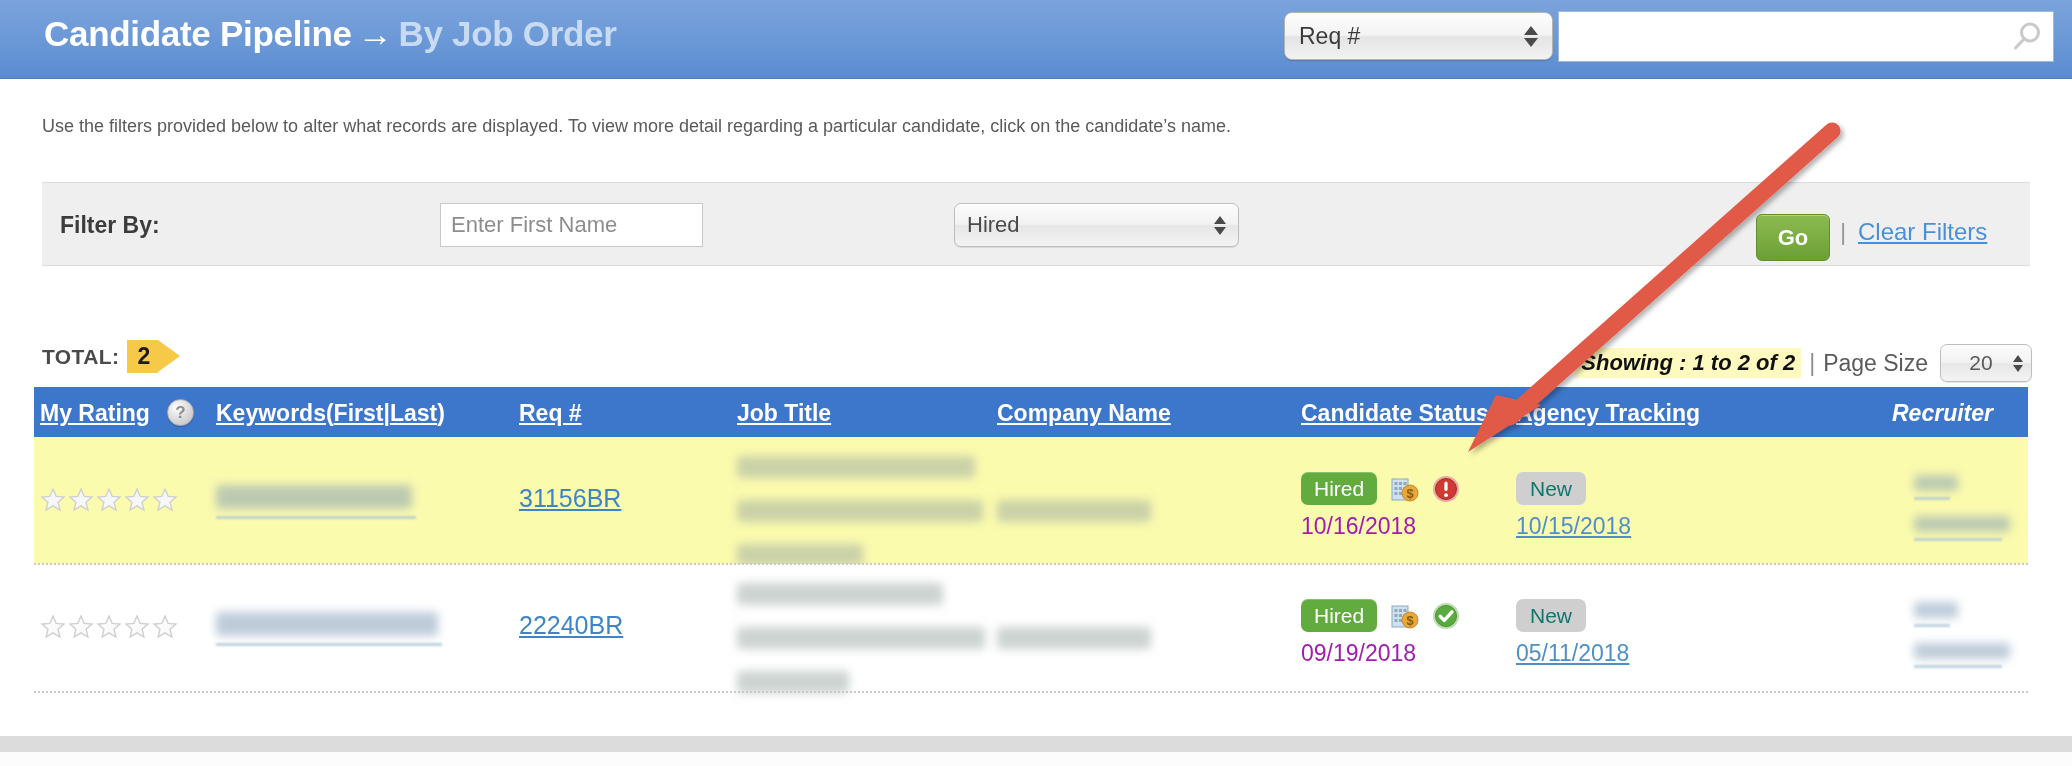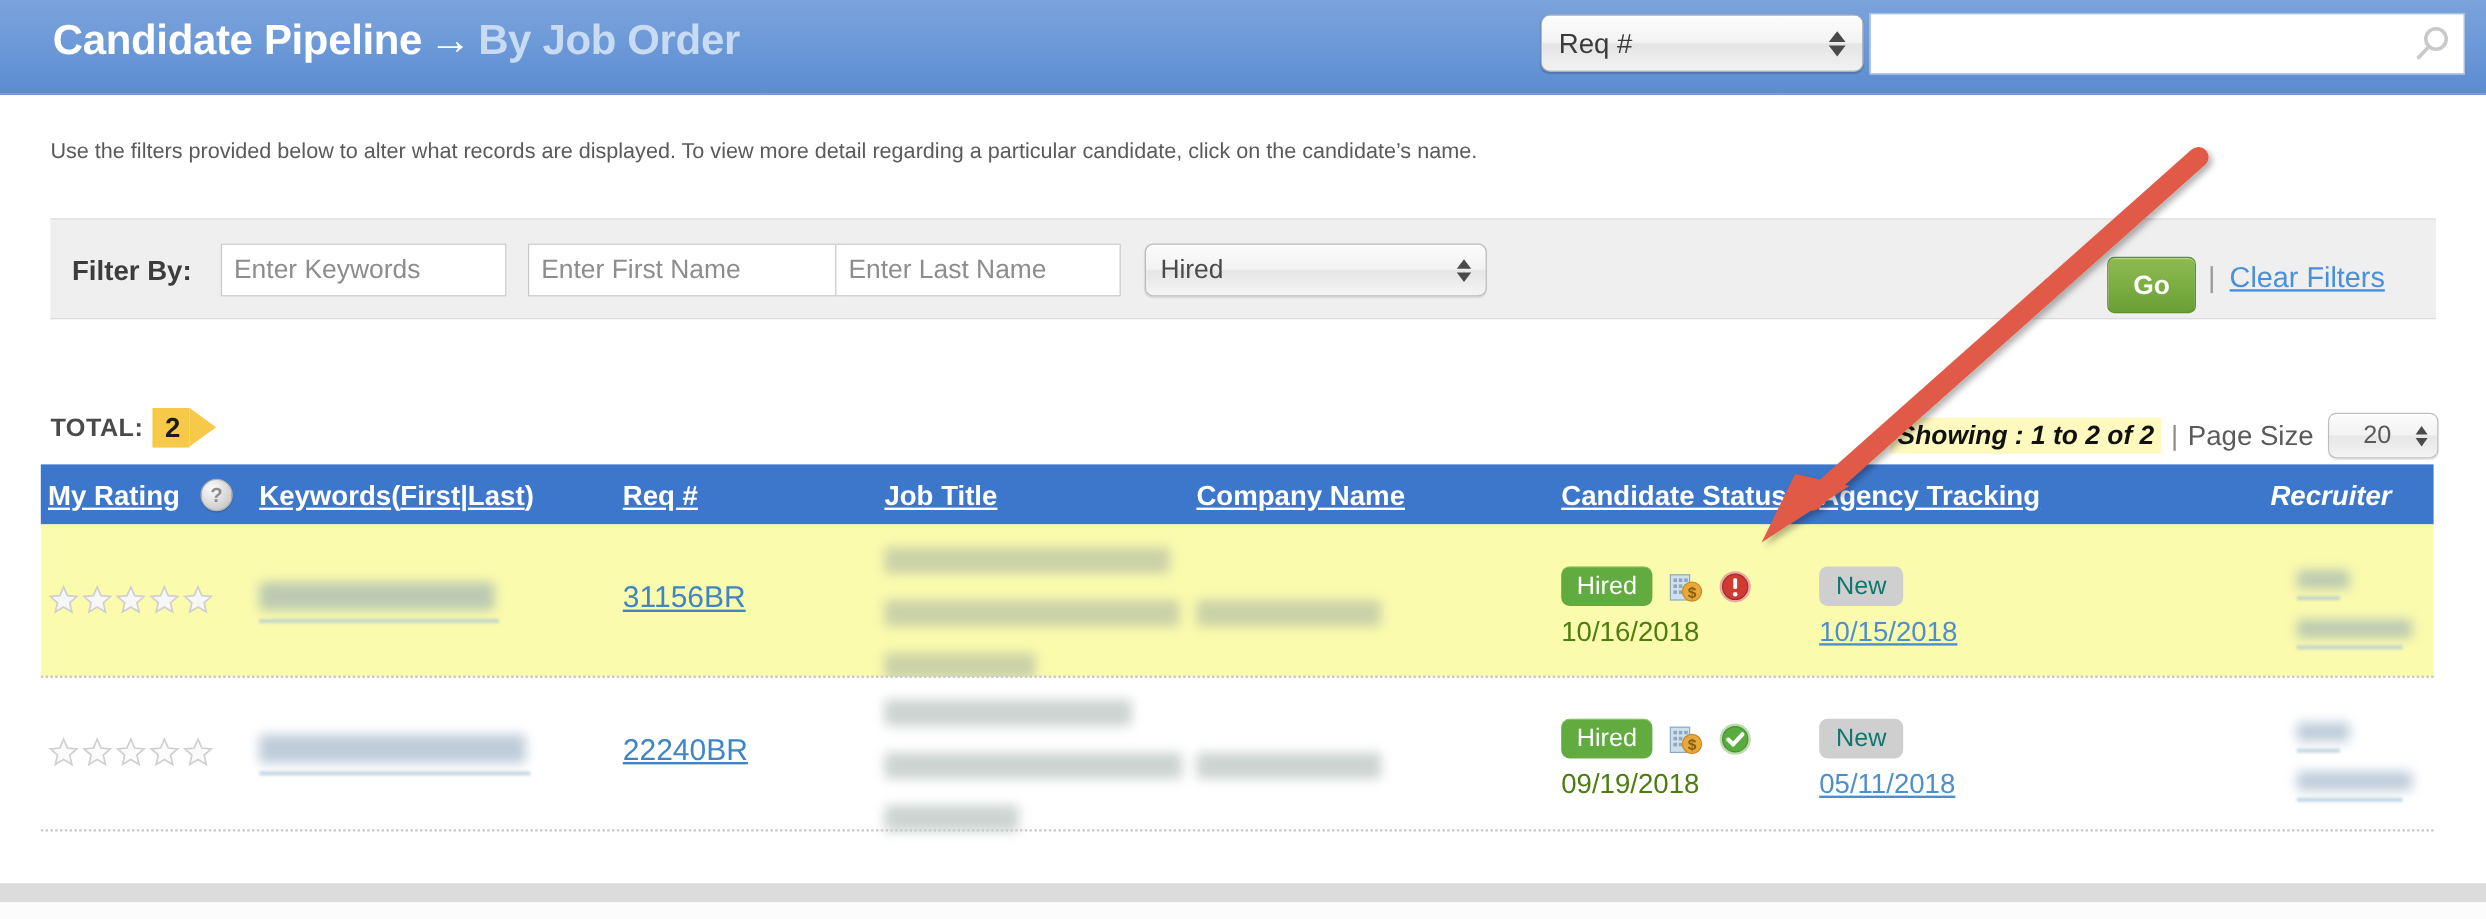--- a/index.html
+++ b/index.html
@@ -179,21 +179,21 @@
     display:inline-flex; align-items:center; justify-content:center;
     background:#62ab3f; color:#fff; font-size:21px;
     border-radius:7px; padding: 4px 13px; height:33px;
     box-shadow: inset 0 1px 0 rgba(255,255,255,.25);
   }
   .pill-gray {
     display:inline-flex; align-items:center; justify-content:center;
     background:#cfcfcf; color:#0f766e; font-size:21px;
     border-radius:7px; padding: 4px 14px; height:33px;
   }
-  .date-plain { font-size:23px; color:#4d7c0f; }
+  .date-plain { font-size:23px; color:#a21caf; }
   .date-link { font-size:23px; color:#4f8fc9; text-decoration:underline; cursor:pointer; }
 
   .ico { width:30px; height:30px; display:block; }
 
   .bottom-band {
     position:absolute; left:0; top:736px; width:2072px; height:16px;
     background:#dcdcdc;
   }
   .bottom-fill {
     position:absolute; left:0; top:752px; width:2072px; height:14px;
@@ -227,23 +227,21 @@
       </svg>
     </span>
   </div>
 </div>
 
 <div class="instruct">Use the filters provided below to alter what records are displayed. To view more detail regarding a particular candidate, click on the candidate’s name.</div>
 
 <div class="filterbar">
   <div class="filter-label">Filter By:</div>
 
-  <input class="ftxt" style="left: 142px; width: 238px;" type="text" value="" placeholder="Enter Keywords">
   <input class="ftxt" style="left: 398px; width: 263px;" type="text" value="" placeholder="Enter First Name">
-  <input class="ftxt" style="left: 654px; width: 238px;" type="text" value="" placeholder="Enter Last Name">
 
   <div class="fsel" style="left:912px; width:285px;">
     <span class="lbl">Hired</span>
     <span class="stepper">
         <i class="up"></i>
         <i class="dn"></i>
       </span>
   </div>
 
 </div>

